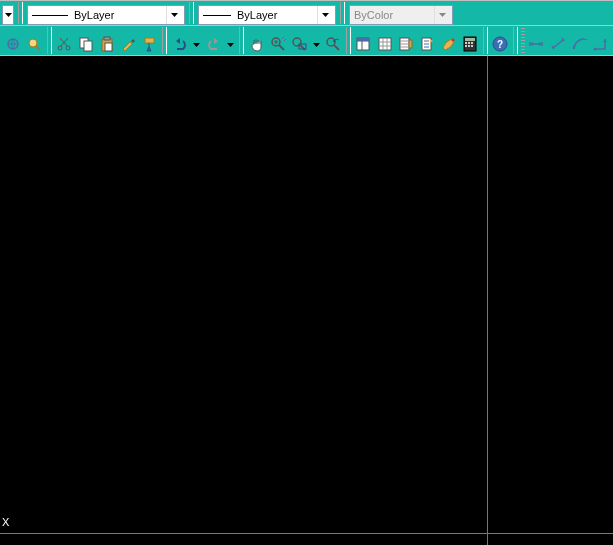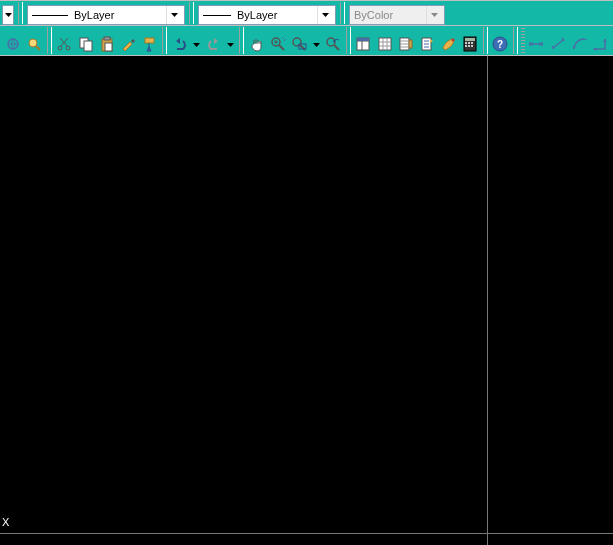--- a/index.html
+++ b/index.html
@@ -49,21 +49,21 @@
     <span class="line"></span>
     <span class="lbl">ByLayer</span>
     <span class="arr">
         <svg width="7" height="4">
           <polygon points="0,0 7,0 3.5,4" fill="#000"></polygon>
         </svg>
       </span>
   </div>
   <div class="sep"></div>
 
-  <div class="dd disabled" style="width:96px">
+  <div class="dd disabled" style="width:104px">
     <span class="lbl">ByColor</span>
     <span class="arr">
         <svg width="7" height="4">
           <polygon points="0,0 7,0 3.5,4" fill="#888"></polygon>
         </svg>
       </span>
   </div>
 </div>
 
 <div class="row tool">

